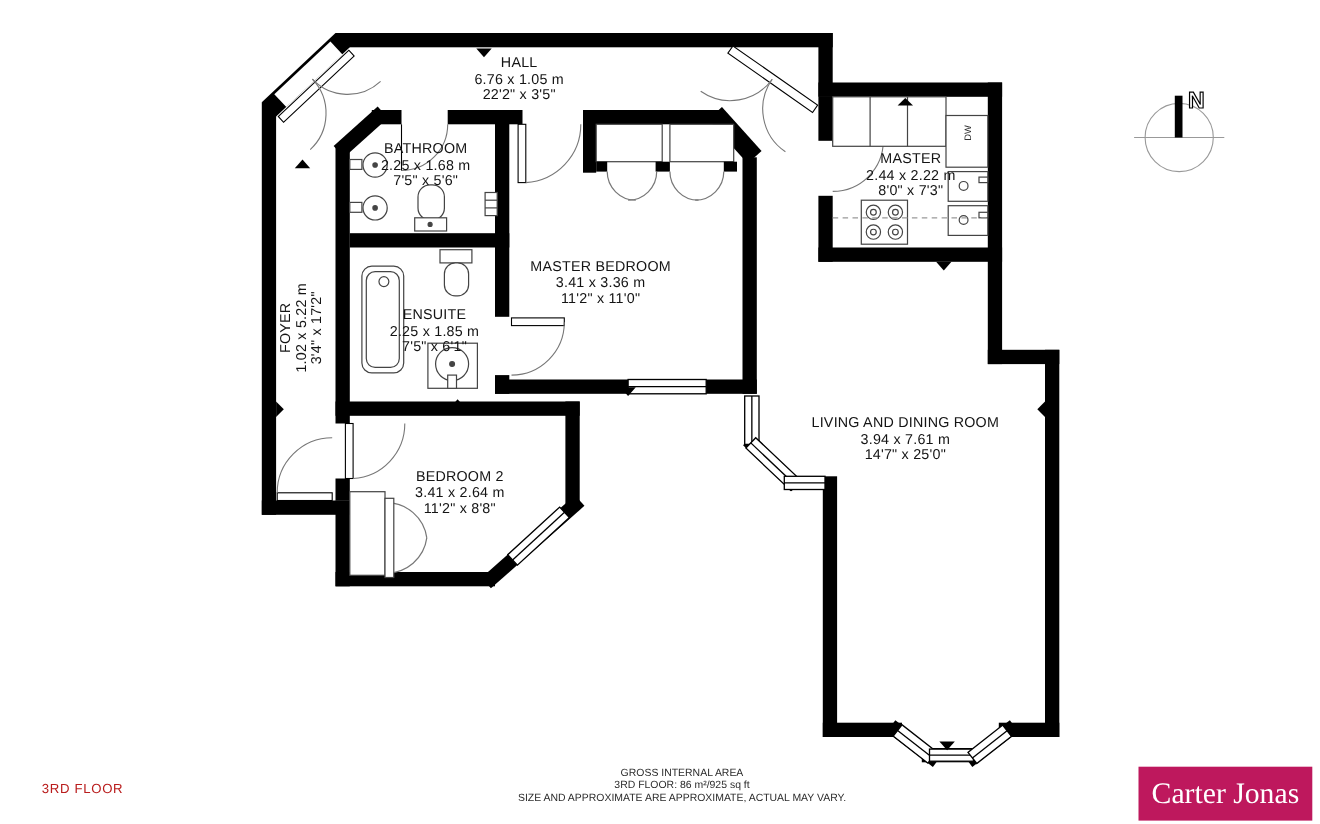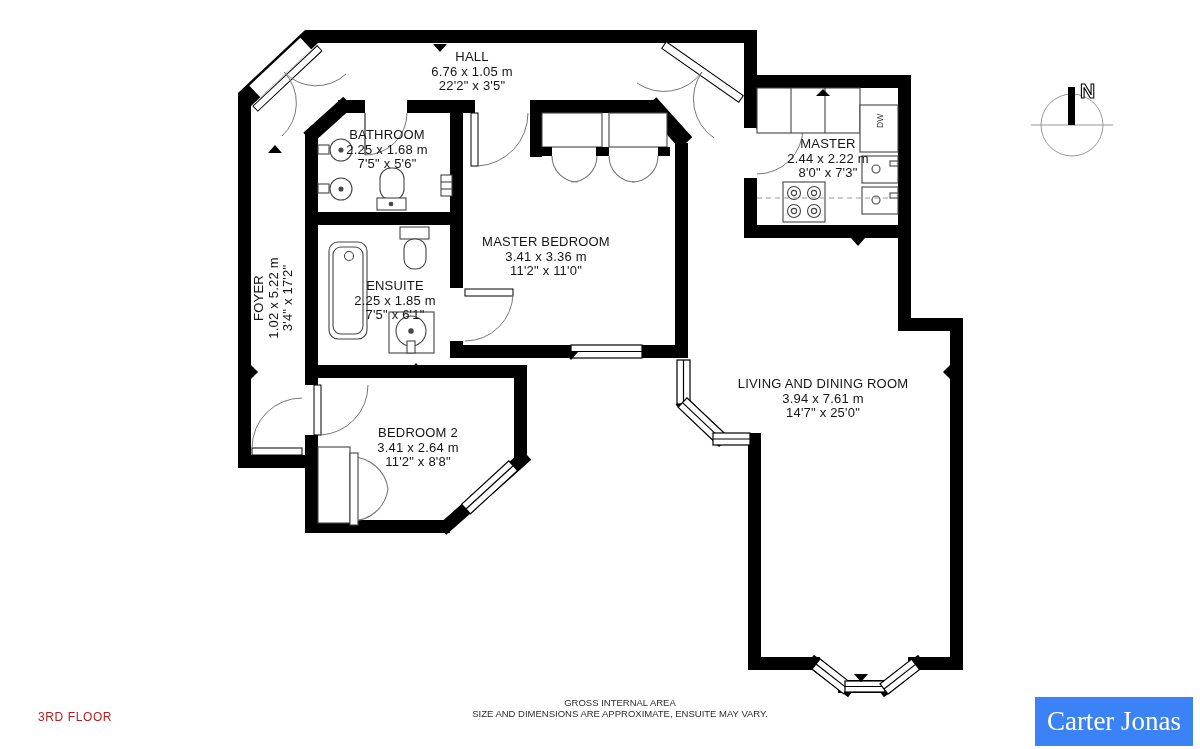--- a/index.html
+++ b/index.html
@@ -338,22 +338,23 @@
   <div>11'2" x 8'8"</div>
 </div>
 <div class="room-label" style="left:823px;top:399px">
   <div>LIVING AND DINING ROOM</div>
   <div>3.94 x 7.61 m</div>
   <div>14'7" x 25'0"</div>
 </div>
 
 <div id="footer">
   <div>GROSS INTERNAL AREA</div>
-  <div>SIZE AND DIMENSIONS ARE APPROXIMATE, ENSUITE MAY VARY.</div>
+  <div>3RD FLOOR: 86 m²/925 sq ft</div>
+  <div>SIZE AND APPROXIMATE ARE APPROXIMATE, ACTUAL MAY VARY.</div>
 </div>
 
 <div id="watermark">3RD FLOOR</div>
 
-<div id="logo" style="background: #3b82f6; color: rgb(255, 255, 255);">
+<div id="logo" style="background: #be185d; color: rgb(255, 255, 255);">
   <span>Carter Jonas</span>
 </div>
 
 </div>
 
 </body></html>

